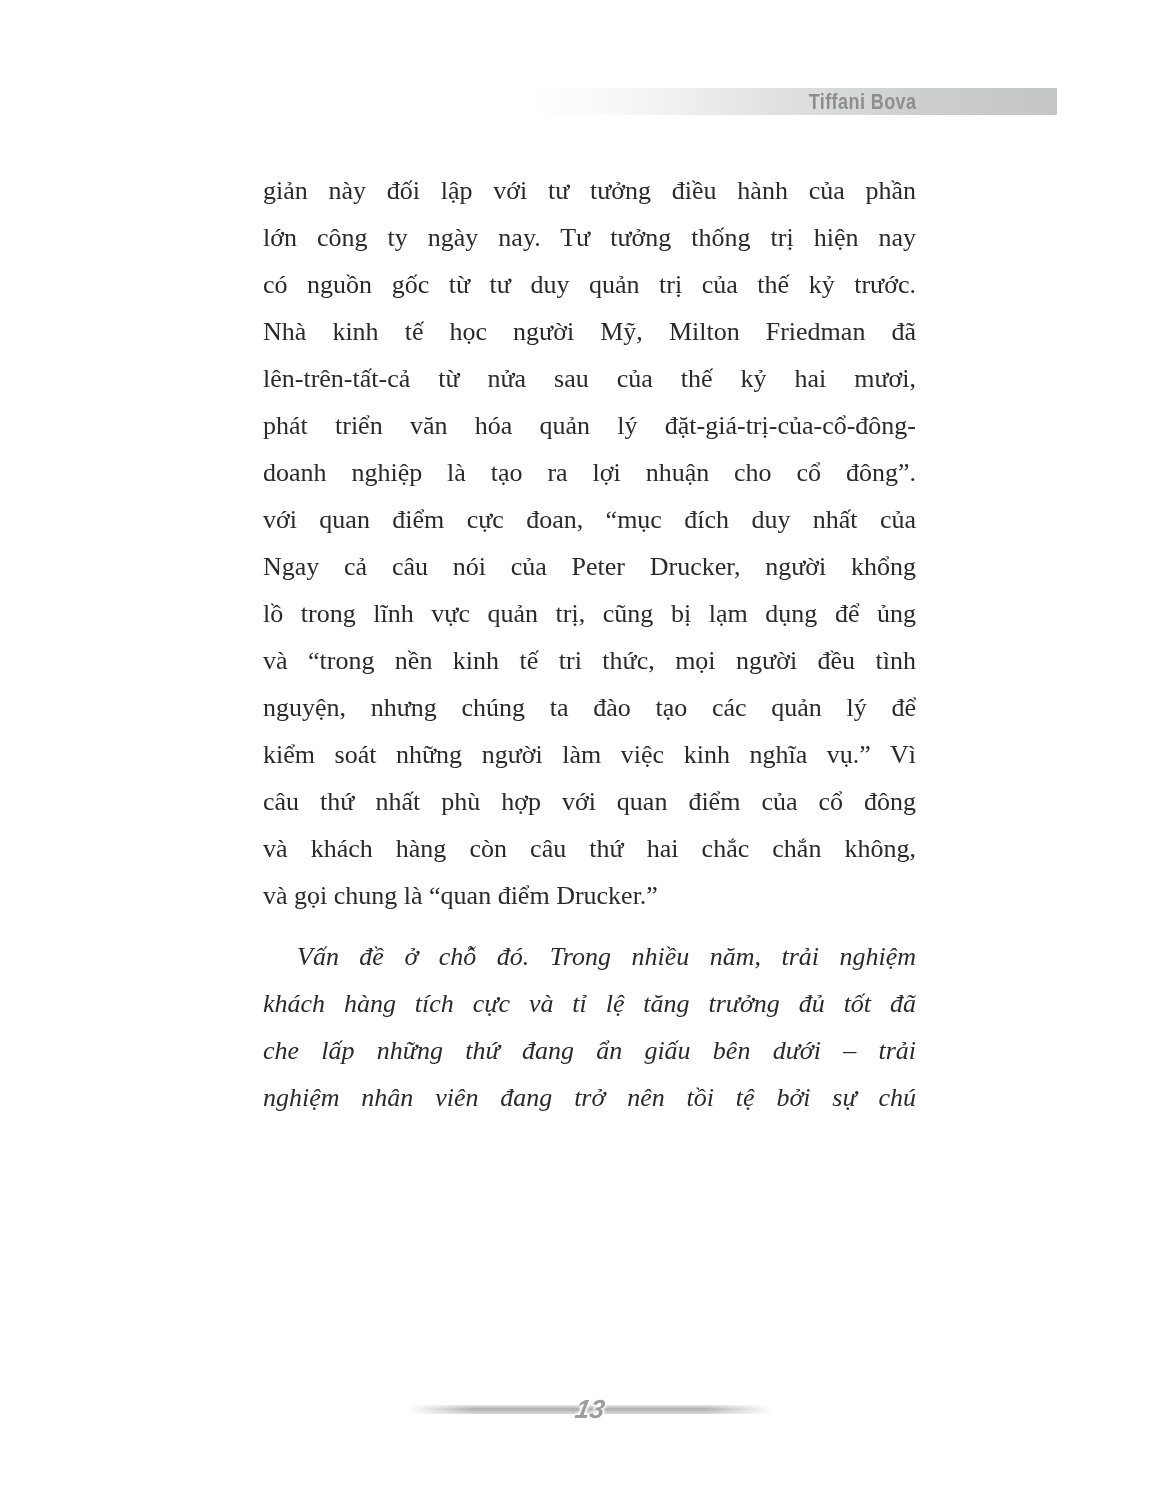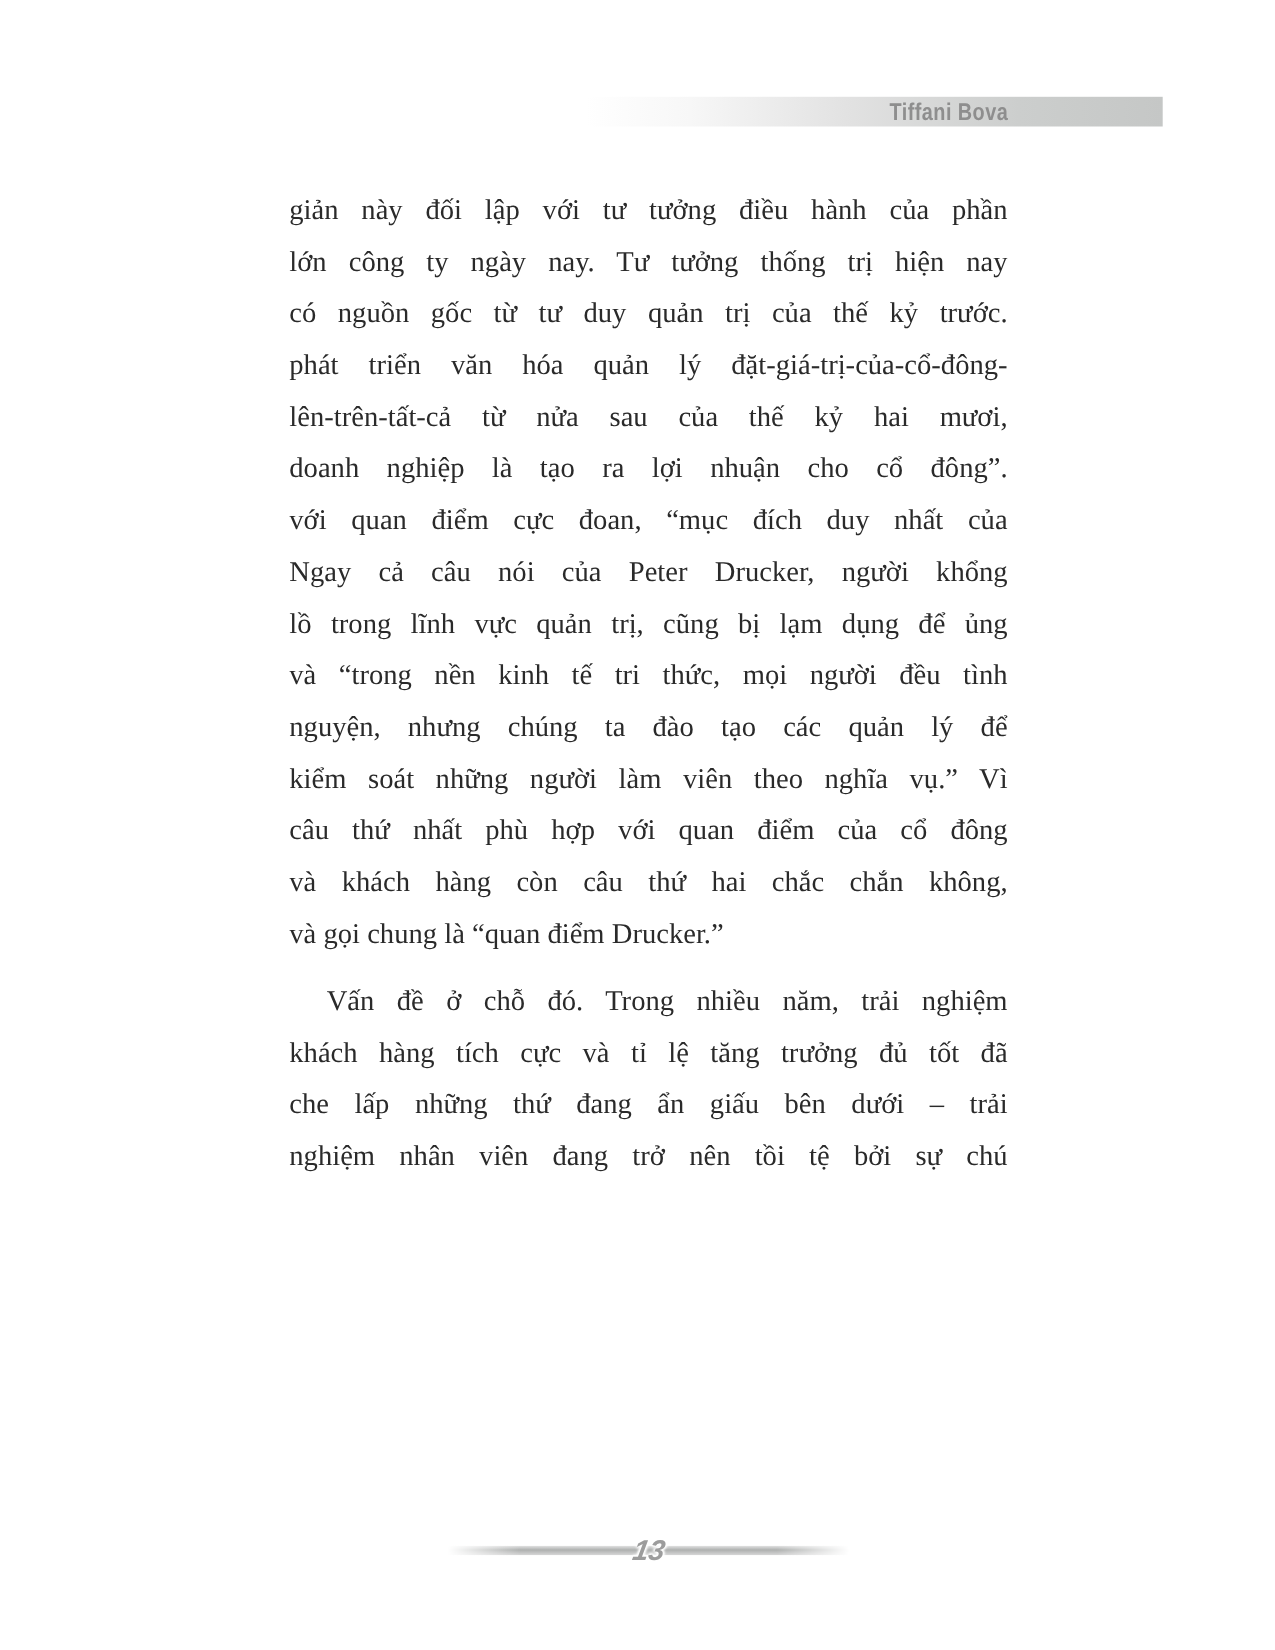--- a/index.html
+++ b/index.html
@@ -60,20 +60,21 @@
     text-align-last: justify;
   }
   .line.noj {
     text-align-last: left;
   }
   .line.indent {
     text-indent: 34px;
   }
   .paragraph + .paragraph {
     margin-top: 14px;
+    font-style: italic;
   }
 
   
   .footer {
     position: absolute;
     left: 263px;
     top: 1392px;
     width: 653px;
     height: 34px;
   }
@@ -110,29 +111,30 @@
   <div class="header-bar">
     <span class="header-title">Tiffani Bova</span>
   </div>
 
   <div class="body-text">
 
     <div class="paragraph">
       <div class="line">giản này đối lập với tư tưởng điều hành của phần</div>
       <div class="line">lớn công ty ngày nay. Tư tưởng thống trị hiện nay</div>
       <div class="line">có nguồn gốc từ tư duy quản trị của thế kỷ trước.</div>
+      <div class="line">Nhà kinh tế học người Mỹ, Milton Friedman đã</div>
+      <div class="line">lên-trên-tất-cả từ nửa sau của thế kỷ hai mươi,</div>
       <div class="line">phát triển văn hóa quản lý đặt-giá-trị-của-cổ-đông-</div>
-      <div class="line">lên-trên-tất-cả từ nửa sau của thế kỷ hai mươi,</div>
       <div class="line">doanh nghiệp là tạo ra lợi nhuận cho cổ đông”.</div>
       <div class="line">với quan điểm cực đoan, “mục đích duy nhất của</div>
       <div class="line">Ngay cả câu nói của Peter Drucker, người khổng</div>
       <div class="line">lồ trong lĩnh vực quản trị, cũng bị lạm dụng để ủng</div>
       <div class="line">và “trong nền kinh tế tri thức, mọi người đều tình</div>
       <div class="line">nguyện, nhưng chúng ta đào tạo các quản lý để</div>
-      <div class="line">kiểm soát những người làm viên theo nghĩa vụ.” Vì</div>
+      <div class="line">kiểm soát những người làm việc kinh nghĩa vụ.” Vì</div>
       <div class="line">câu thứ nhất phù hợp với quan điểm của cổ đông</div>
       <div class="line">và khách hàng còn câu thứ hai chắc chắn không,</div>
       <div class="line noj">và gọi chung là “quan điểm Drucker.”</div>
     </div>
 
     <div class="paragraph">
       <div class="line indent">Vấn đề ở chỗ đó. Trong nhiều năm, trải nghiệm</div>
       <div class="line">khách hàng tích cực và tỉ lệ tăng trưởng đủ tốt đã</div>
       <div class="line">che lấp những thứ đang ẩn giấu bên dưới – trải</div>
       <div class="line">nghiệm nhân viên đang trở nên tồi tệ bởi sự chú</div>

